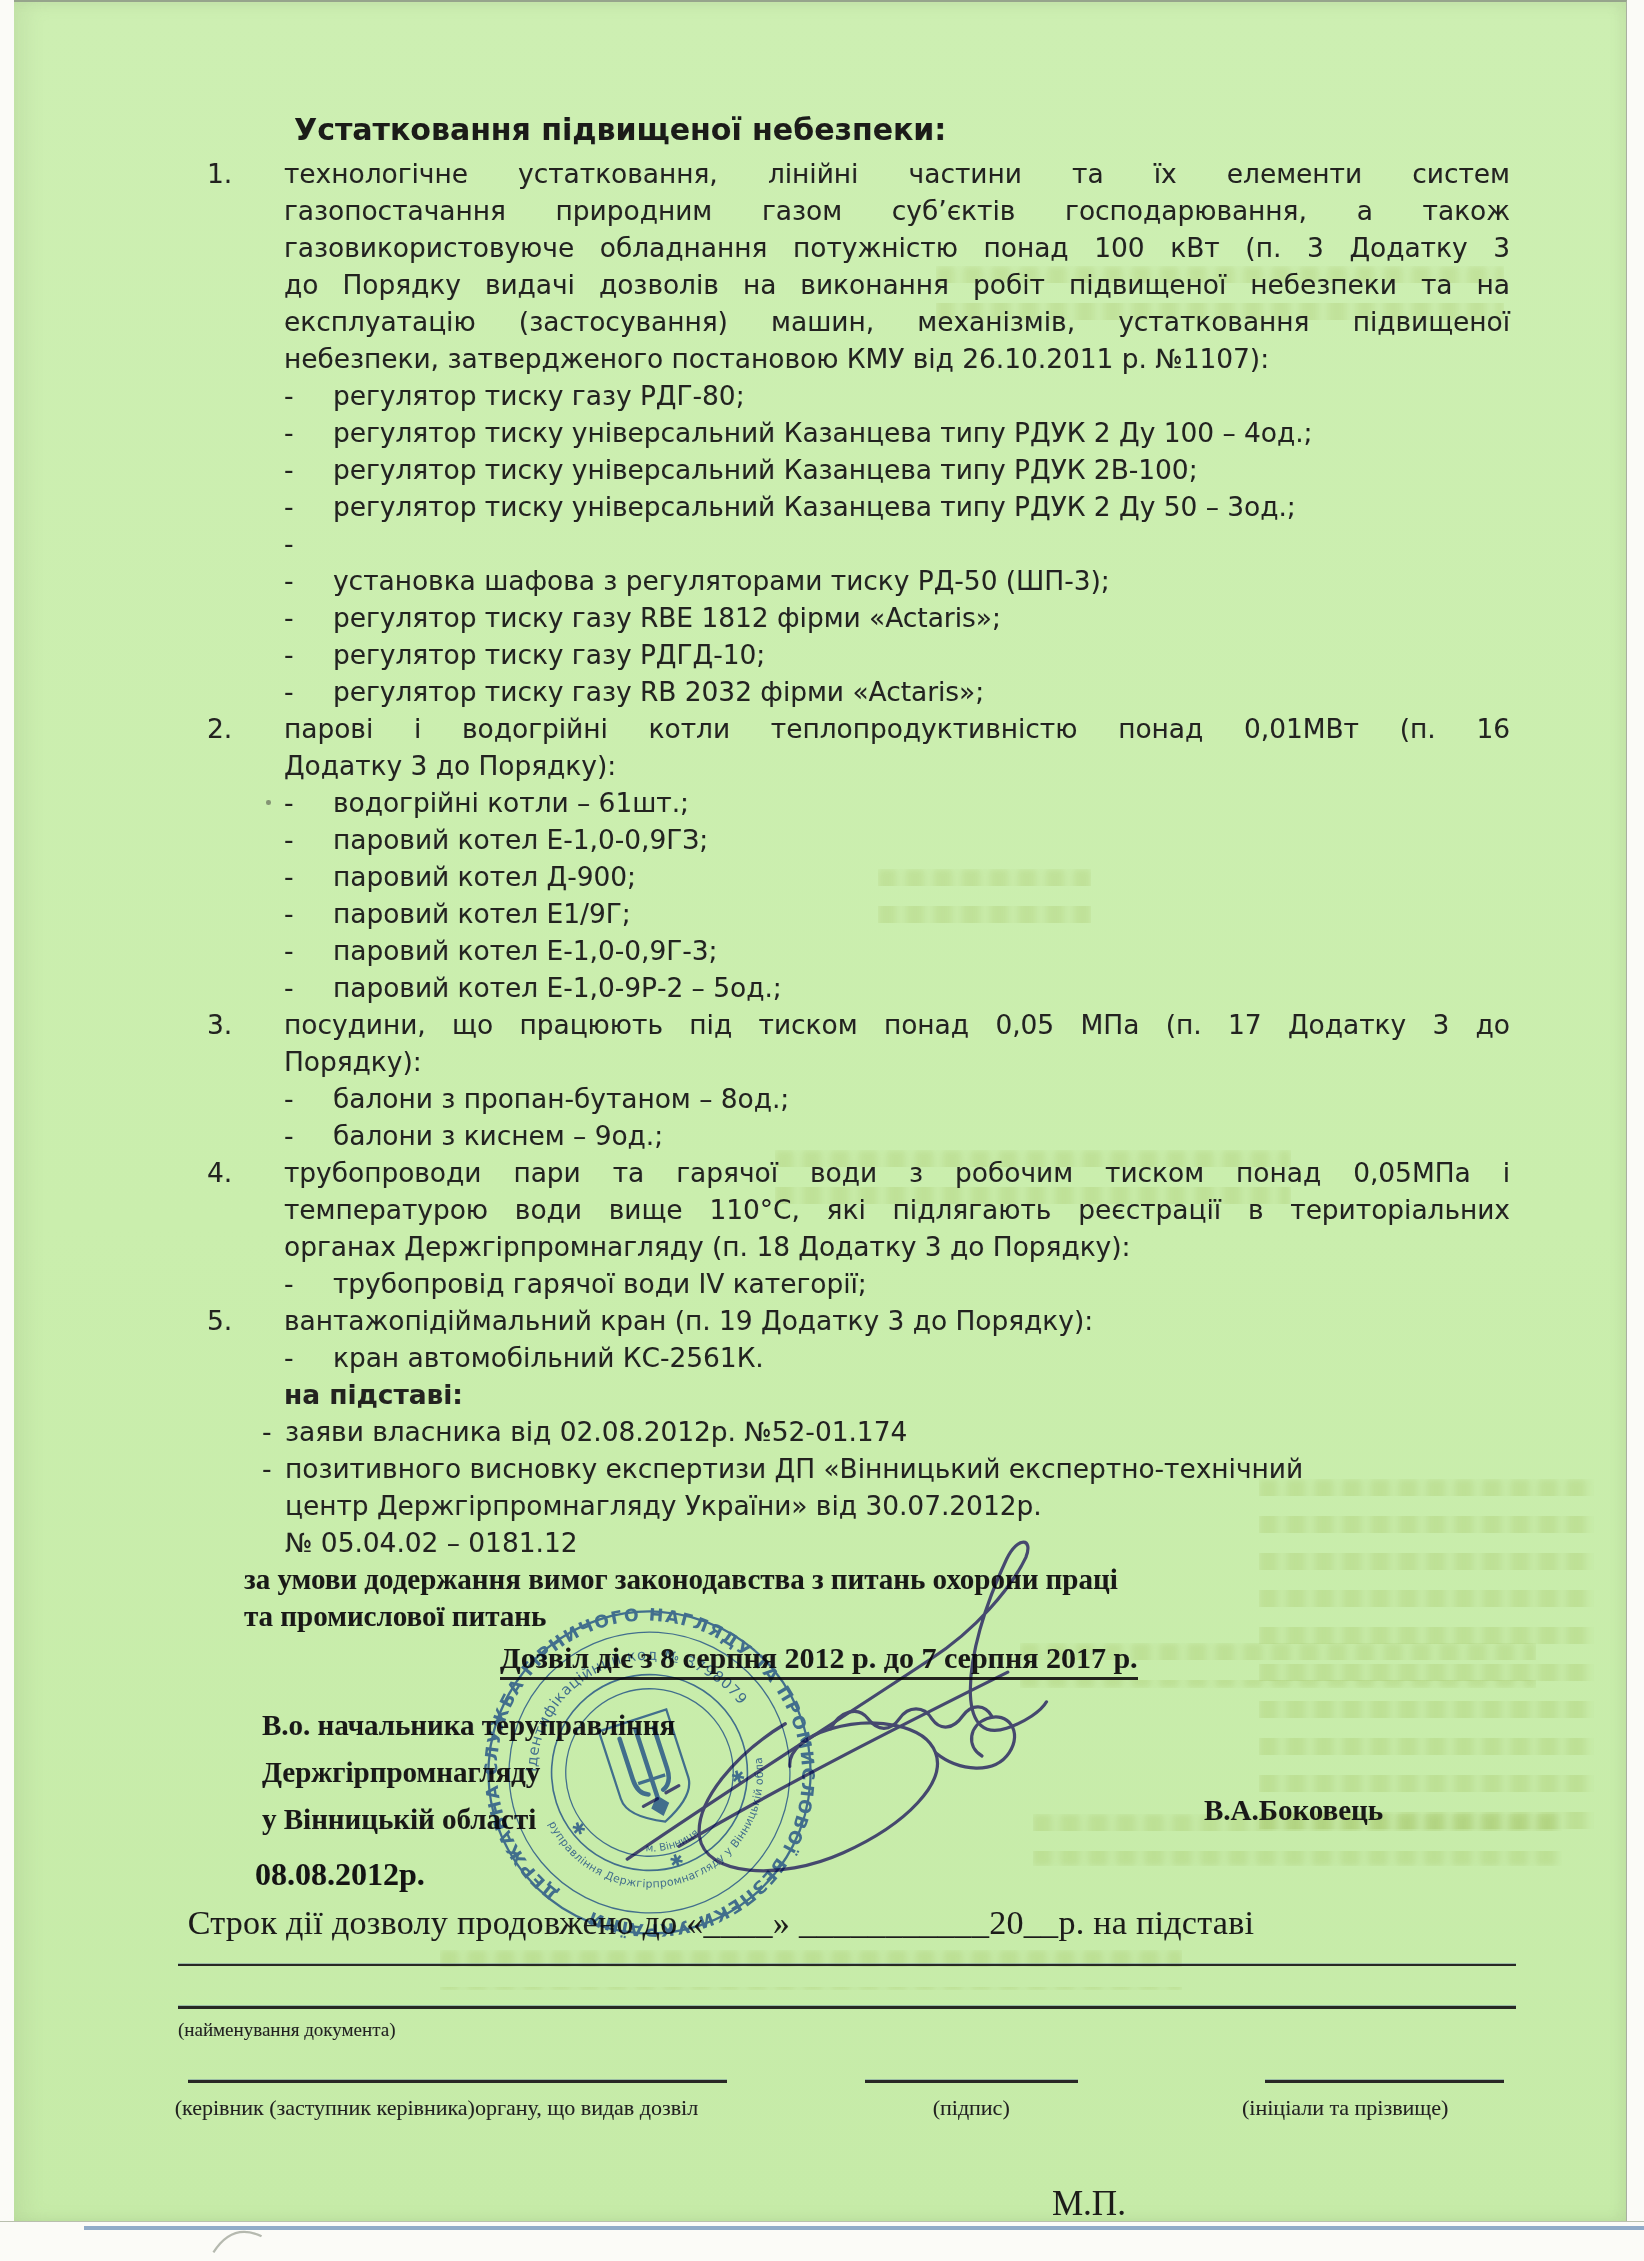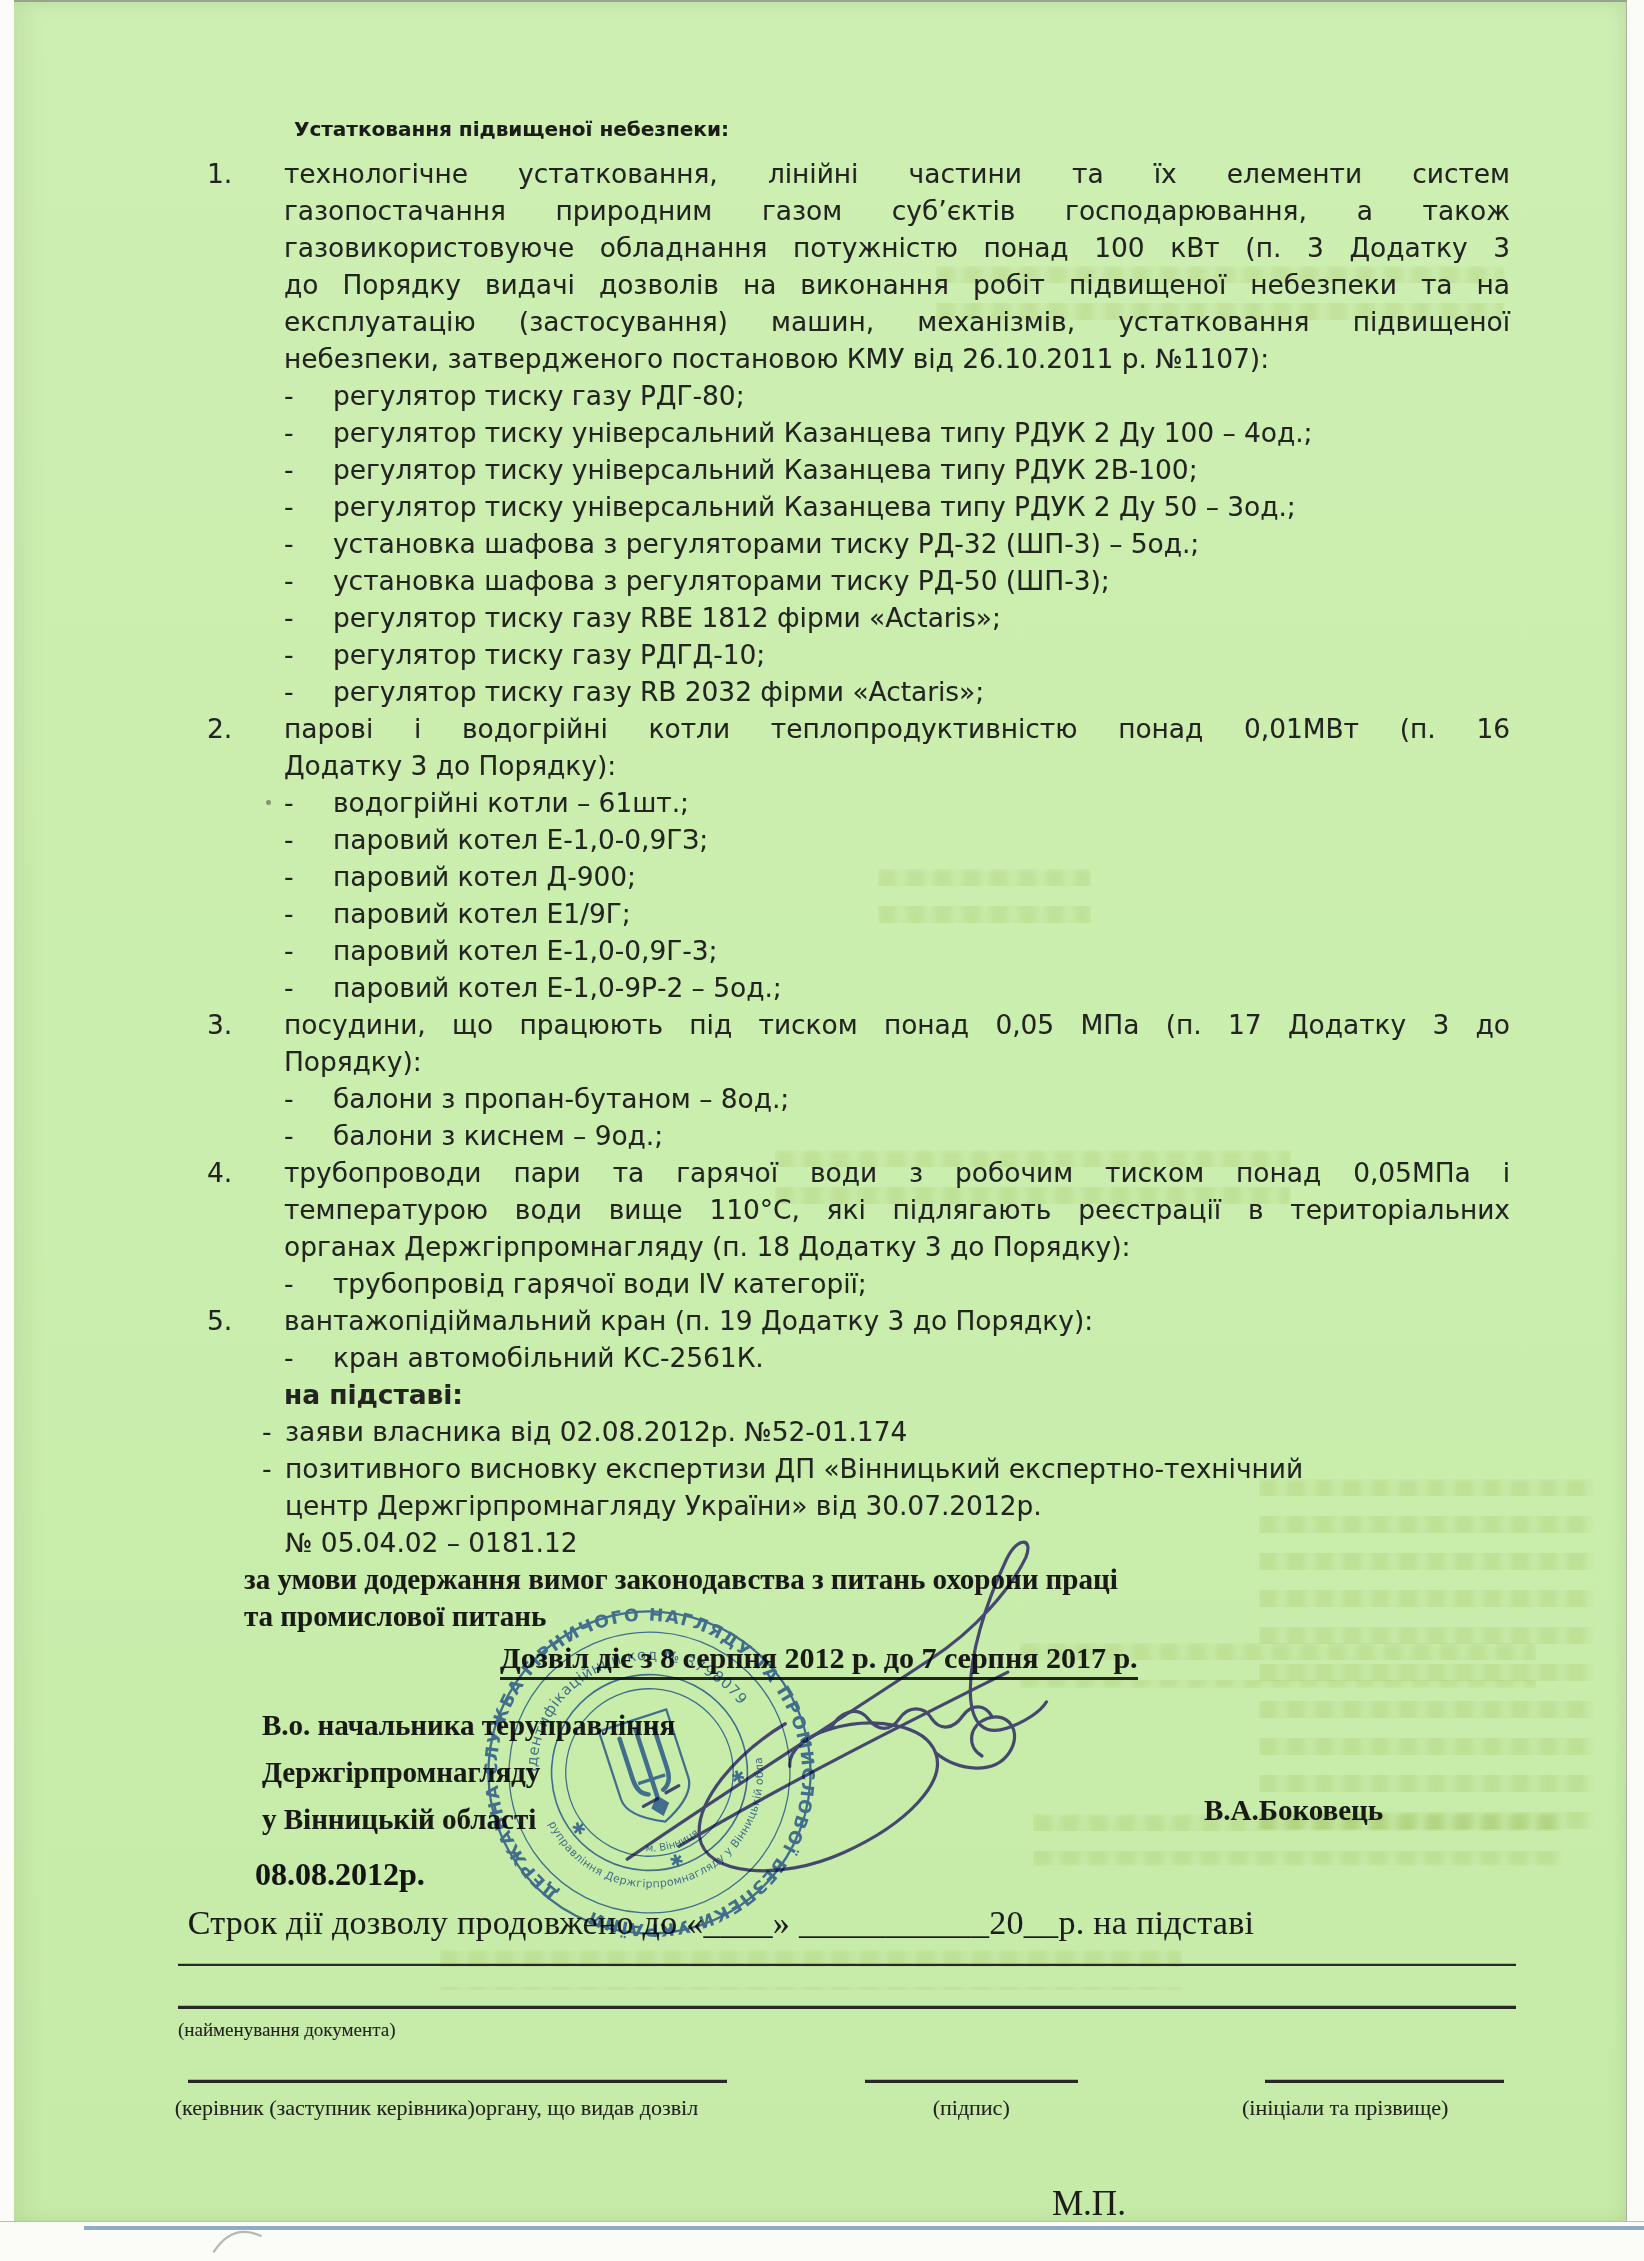--- a/index.html
+++ b/index.html
@@ -16,21 +16,21 @@
     border-right:1.9px solid #a9b0a0;
     box-shadow:inset 11.6px 0 19.3px rgba(120,140,100,.12), inset -6.4px 0 11.6px rgba(120,140,100,.10);
   }
   .content{
     position:absolute;left:193px;top:108px;width:1303px;
     color:#23231f;
     font-size:26.4px;line-height:37px;
     text-shadow:0.4px 0.4px 0 rgba(70,70,140,.22);
   }
   .doc-title{
-    font-weight:bold;font-size:20px;line-height:39px;margin-left:87px;margin-bottom:6.4px;
+    font-weight:bold;font-size:30px;line-height:39px;margin-left:87px;margin-bottom:6.4px;
     color:#1b1b18;
   }
   .item{display:flex;}
   .item .num{width:77px;flex:0 0 77px;}
   .item .itext{flex:1;}
   .jline{text-align:justify;text-align-last:justify;}
   .jline.last{text-align-last:left;}
   .brow{display:flex;}
   .bdash{width:49px;flex:0 0 49px;}
   .basisrow{display:flex;margin-left:55px;}
@@ -114,21 +114,20 @@
         <div class="brow">
             <span class="bdash">-</span>
             <span>регулятор тиску універсальний Казанцева типу РДУК 2В-100;</span>
           </div>
         <div class="brow">
             <span class="bdash">-</span>
             <span>регулятор тиску універсальний Казанцева типу РДУК 2 Ду 50 – 3од.;</span>
           </div>
         <div class="brow">
             <span class="bdash">-</span>
-            <span>установка шафова з регуляторами тиску РД-32 (ШП-3) – 5од.;</span>
           </div>
         <div class="brow">
             <span class="bdash">-</span>
             <span>установка шафова з регуляторами тиску РД-50 (ШП-3);</span>
           </div>
         <div class="brow">
             <span class="bdash">-</span>
             <span>регулятор тиску газу RBE 1812 фірми «Actaris»;</span>
           </div>
         <div class="brow">

